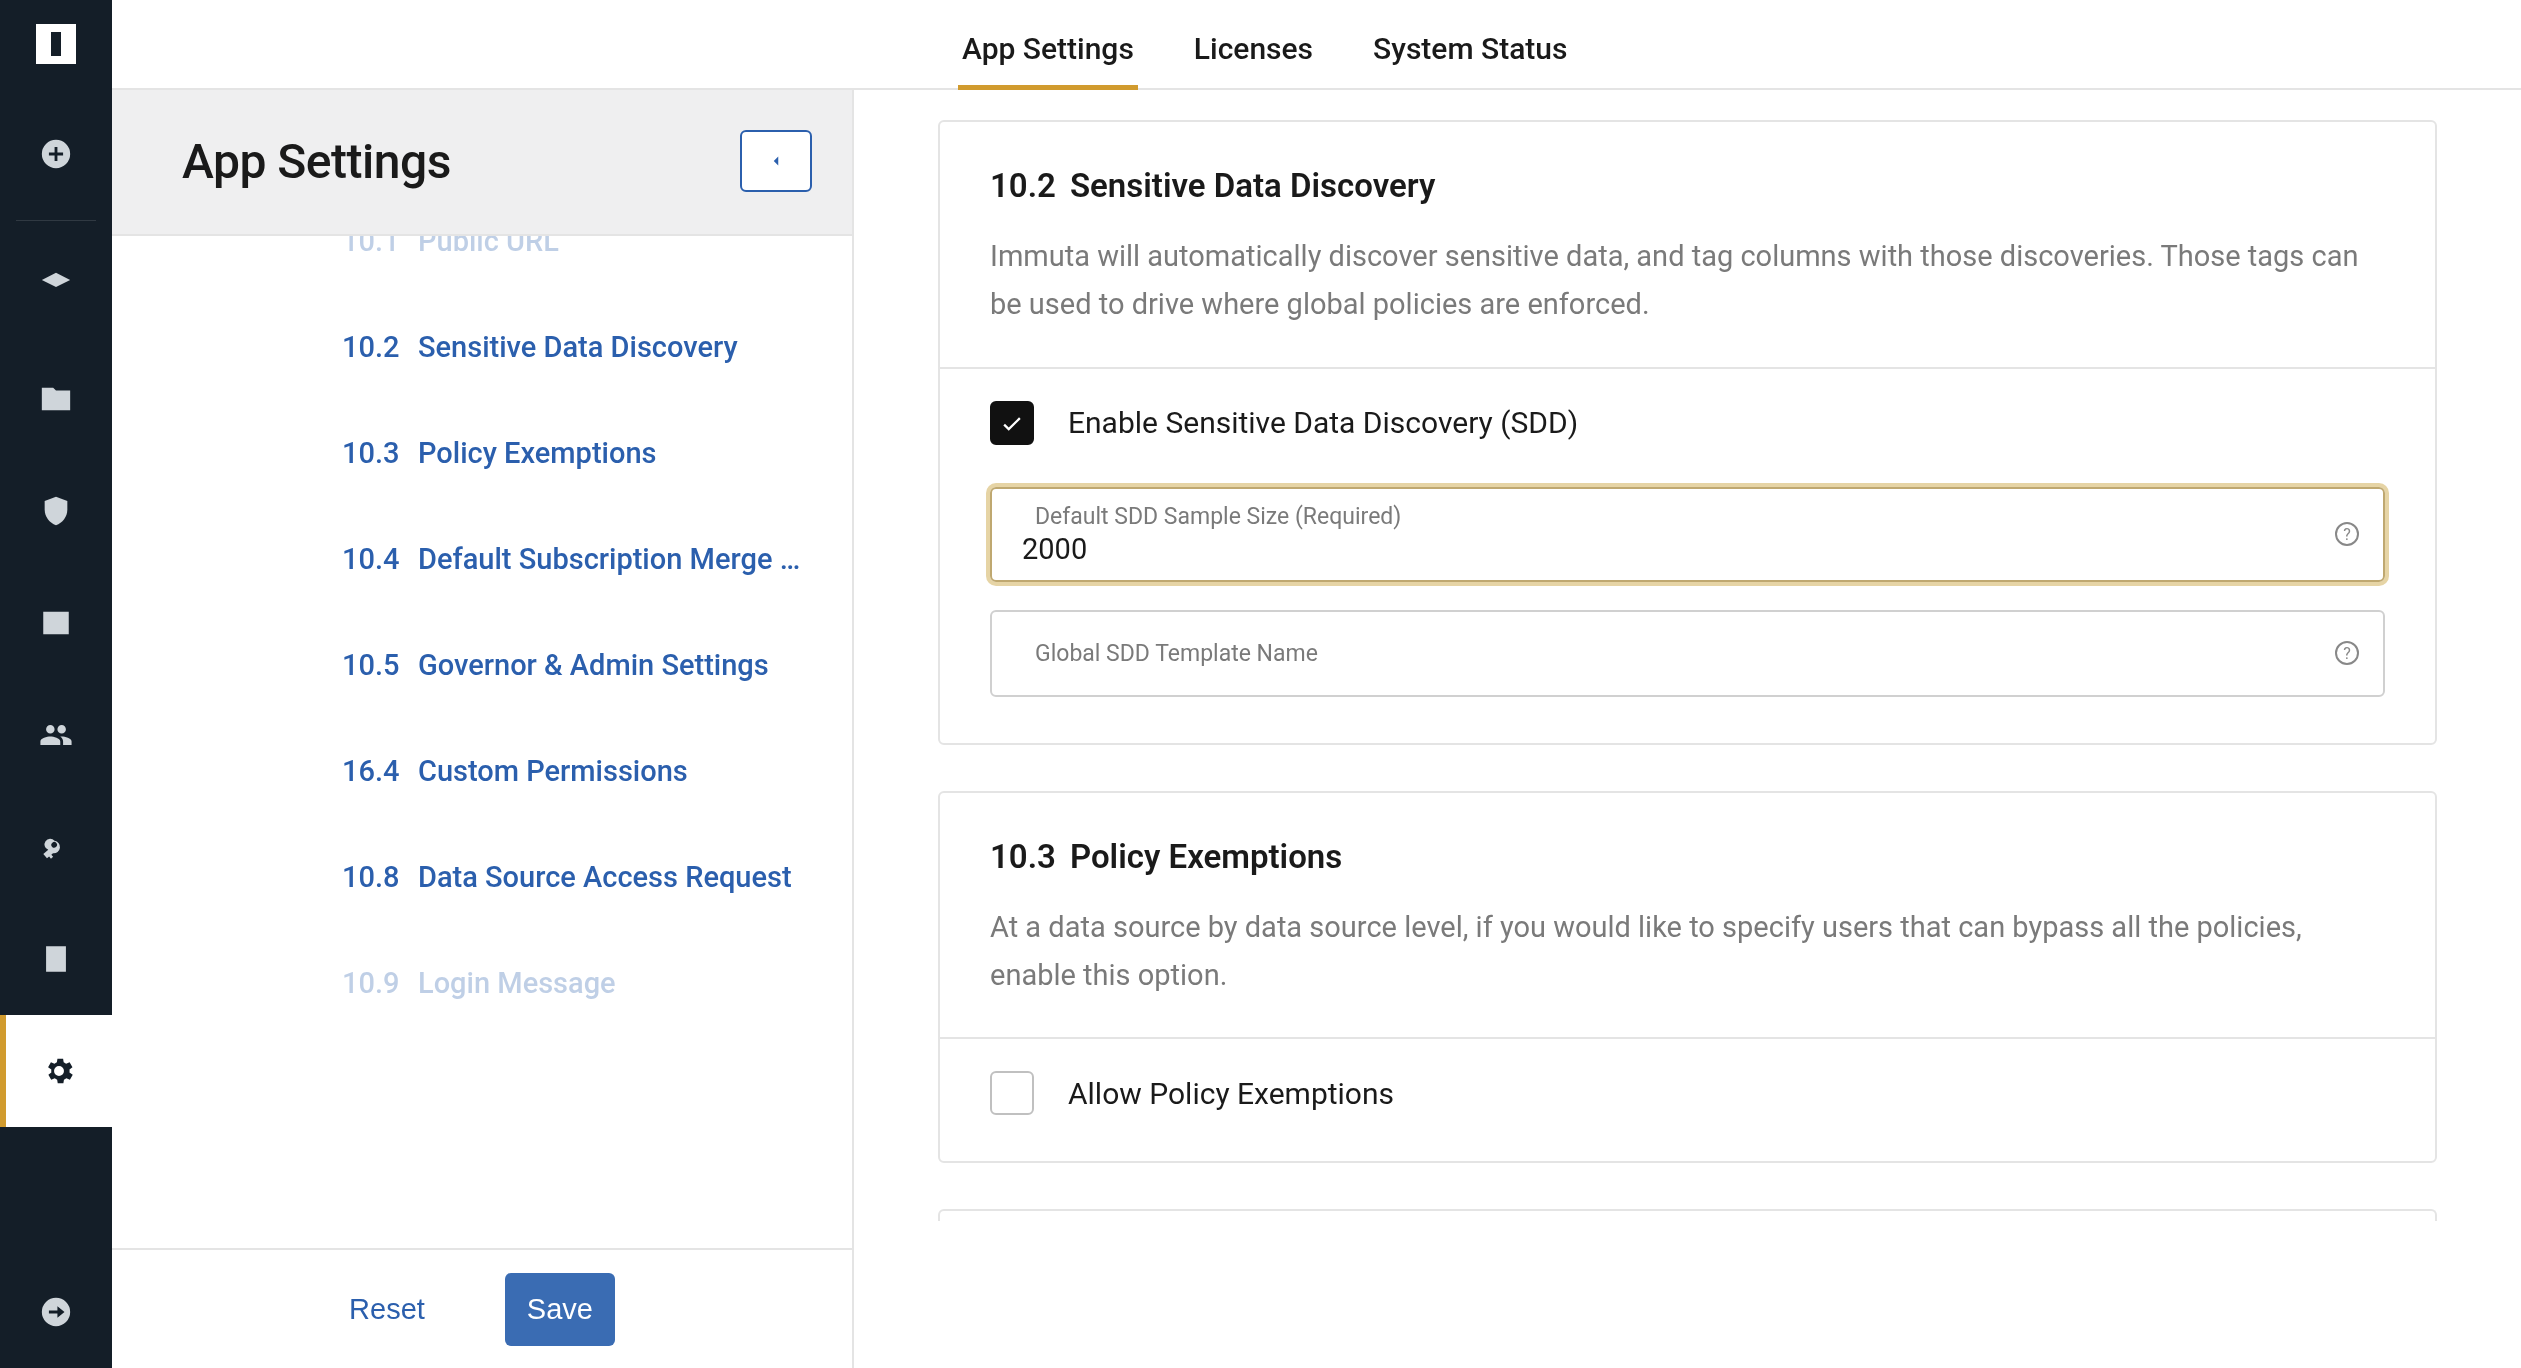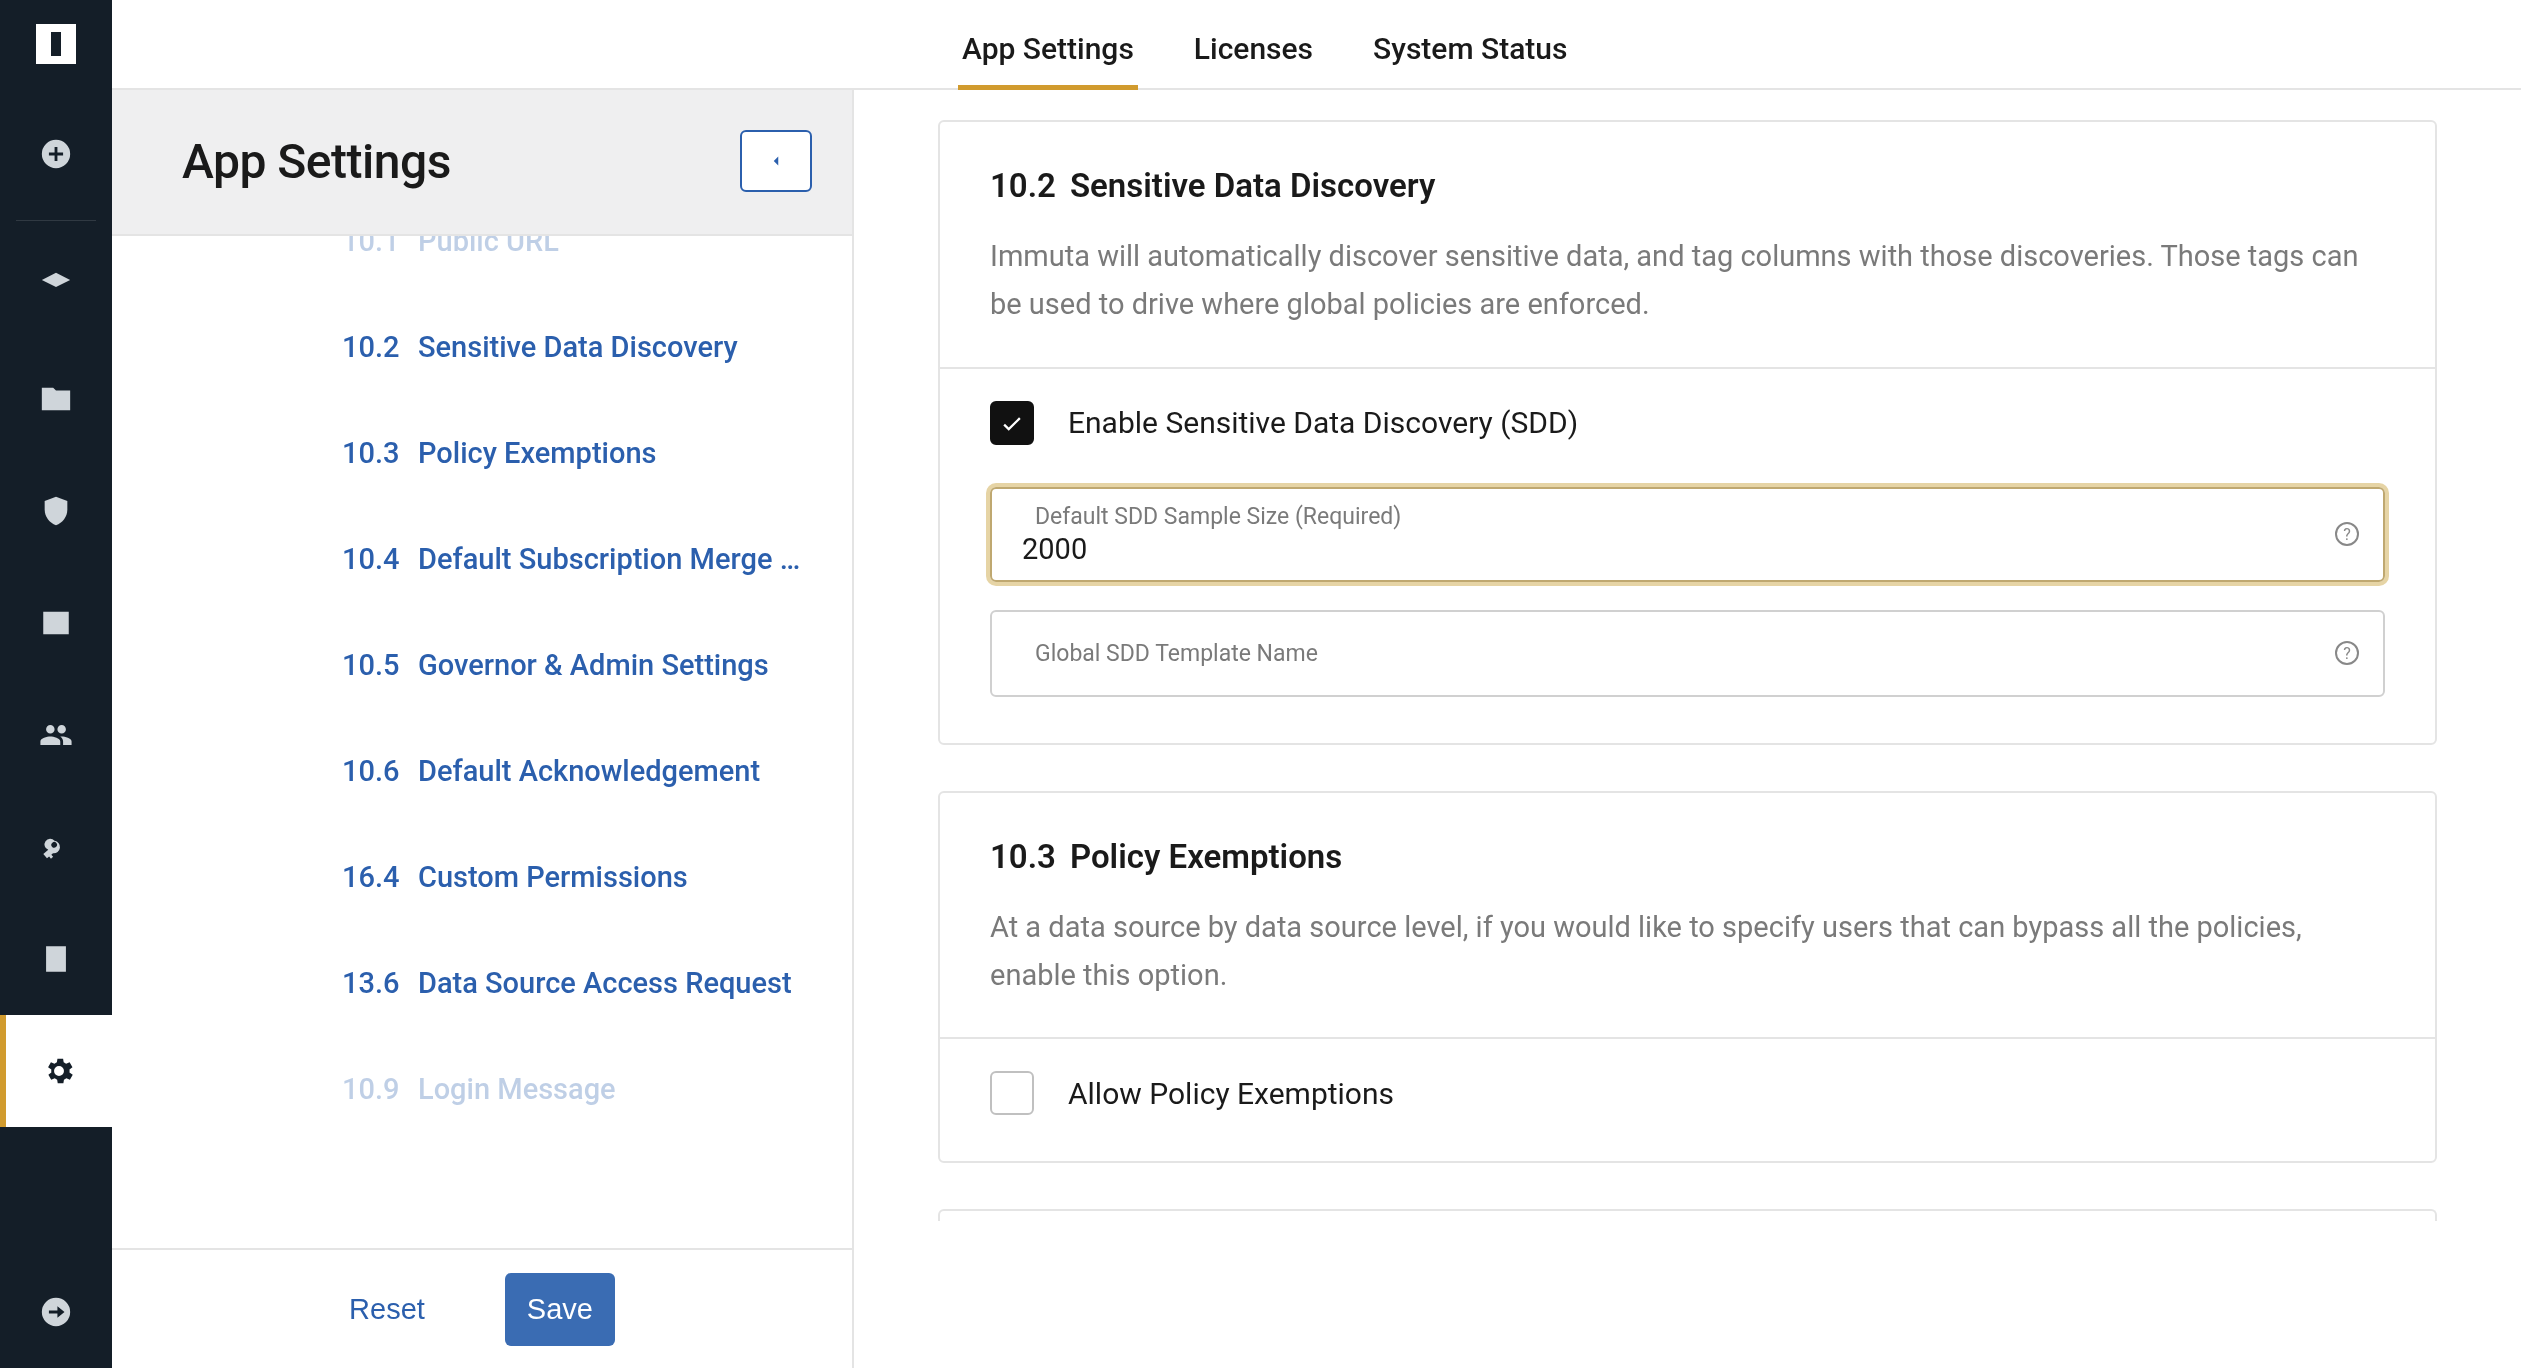--- a/index.html
+++ b/index.html
@@ -394,29 +394,25 @@
         </div>
         <div class="side-entry">
           <span class="num">10.4</span>
           <span class="label">Default Subscription Merge Options</span>
         </div>
         <div class="side-entry">
           <span class="num">10.5</span>
           <span class="label">Governor &amp; Admin Settings</span>
         </div>
         <div class="side-entry">
-          <span class="num">10.6</span>
-          <span class="label">Default Acknowledgement</span>
-        </div>
-        <div class="side-entry">
           <span class="num">16.4</span>
           <span class="label">Custom Permissions</span>
         </div>
         <div class="side-entry">
-          <span class="num">13.6</span>
+          <span class="num">10.8</span>
           <span class="label">Data Source Access Request</span>
         </div>
         <div class="side-entry faded">
           <span class="num">10.9</span>
             <span class="label">Login Message</span>
         </div>
       </div>
 
       <div class="sidebar-footer">
         <button class="btn-reset">Reset</button>

